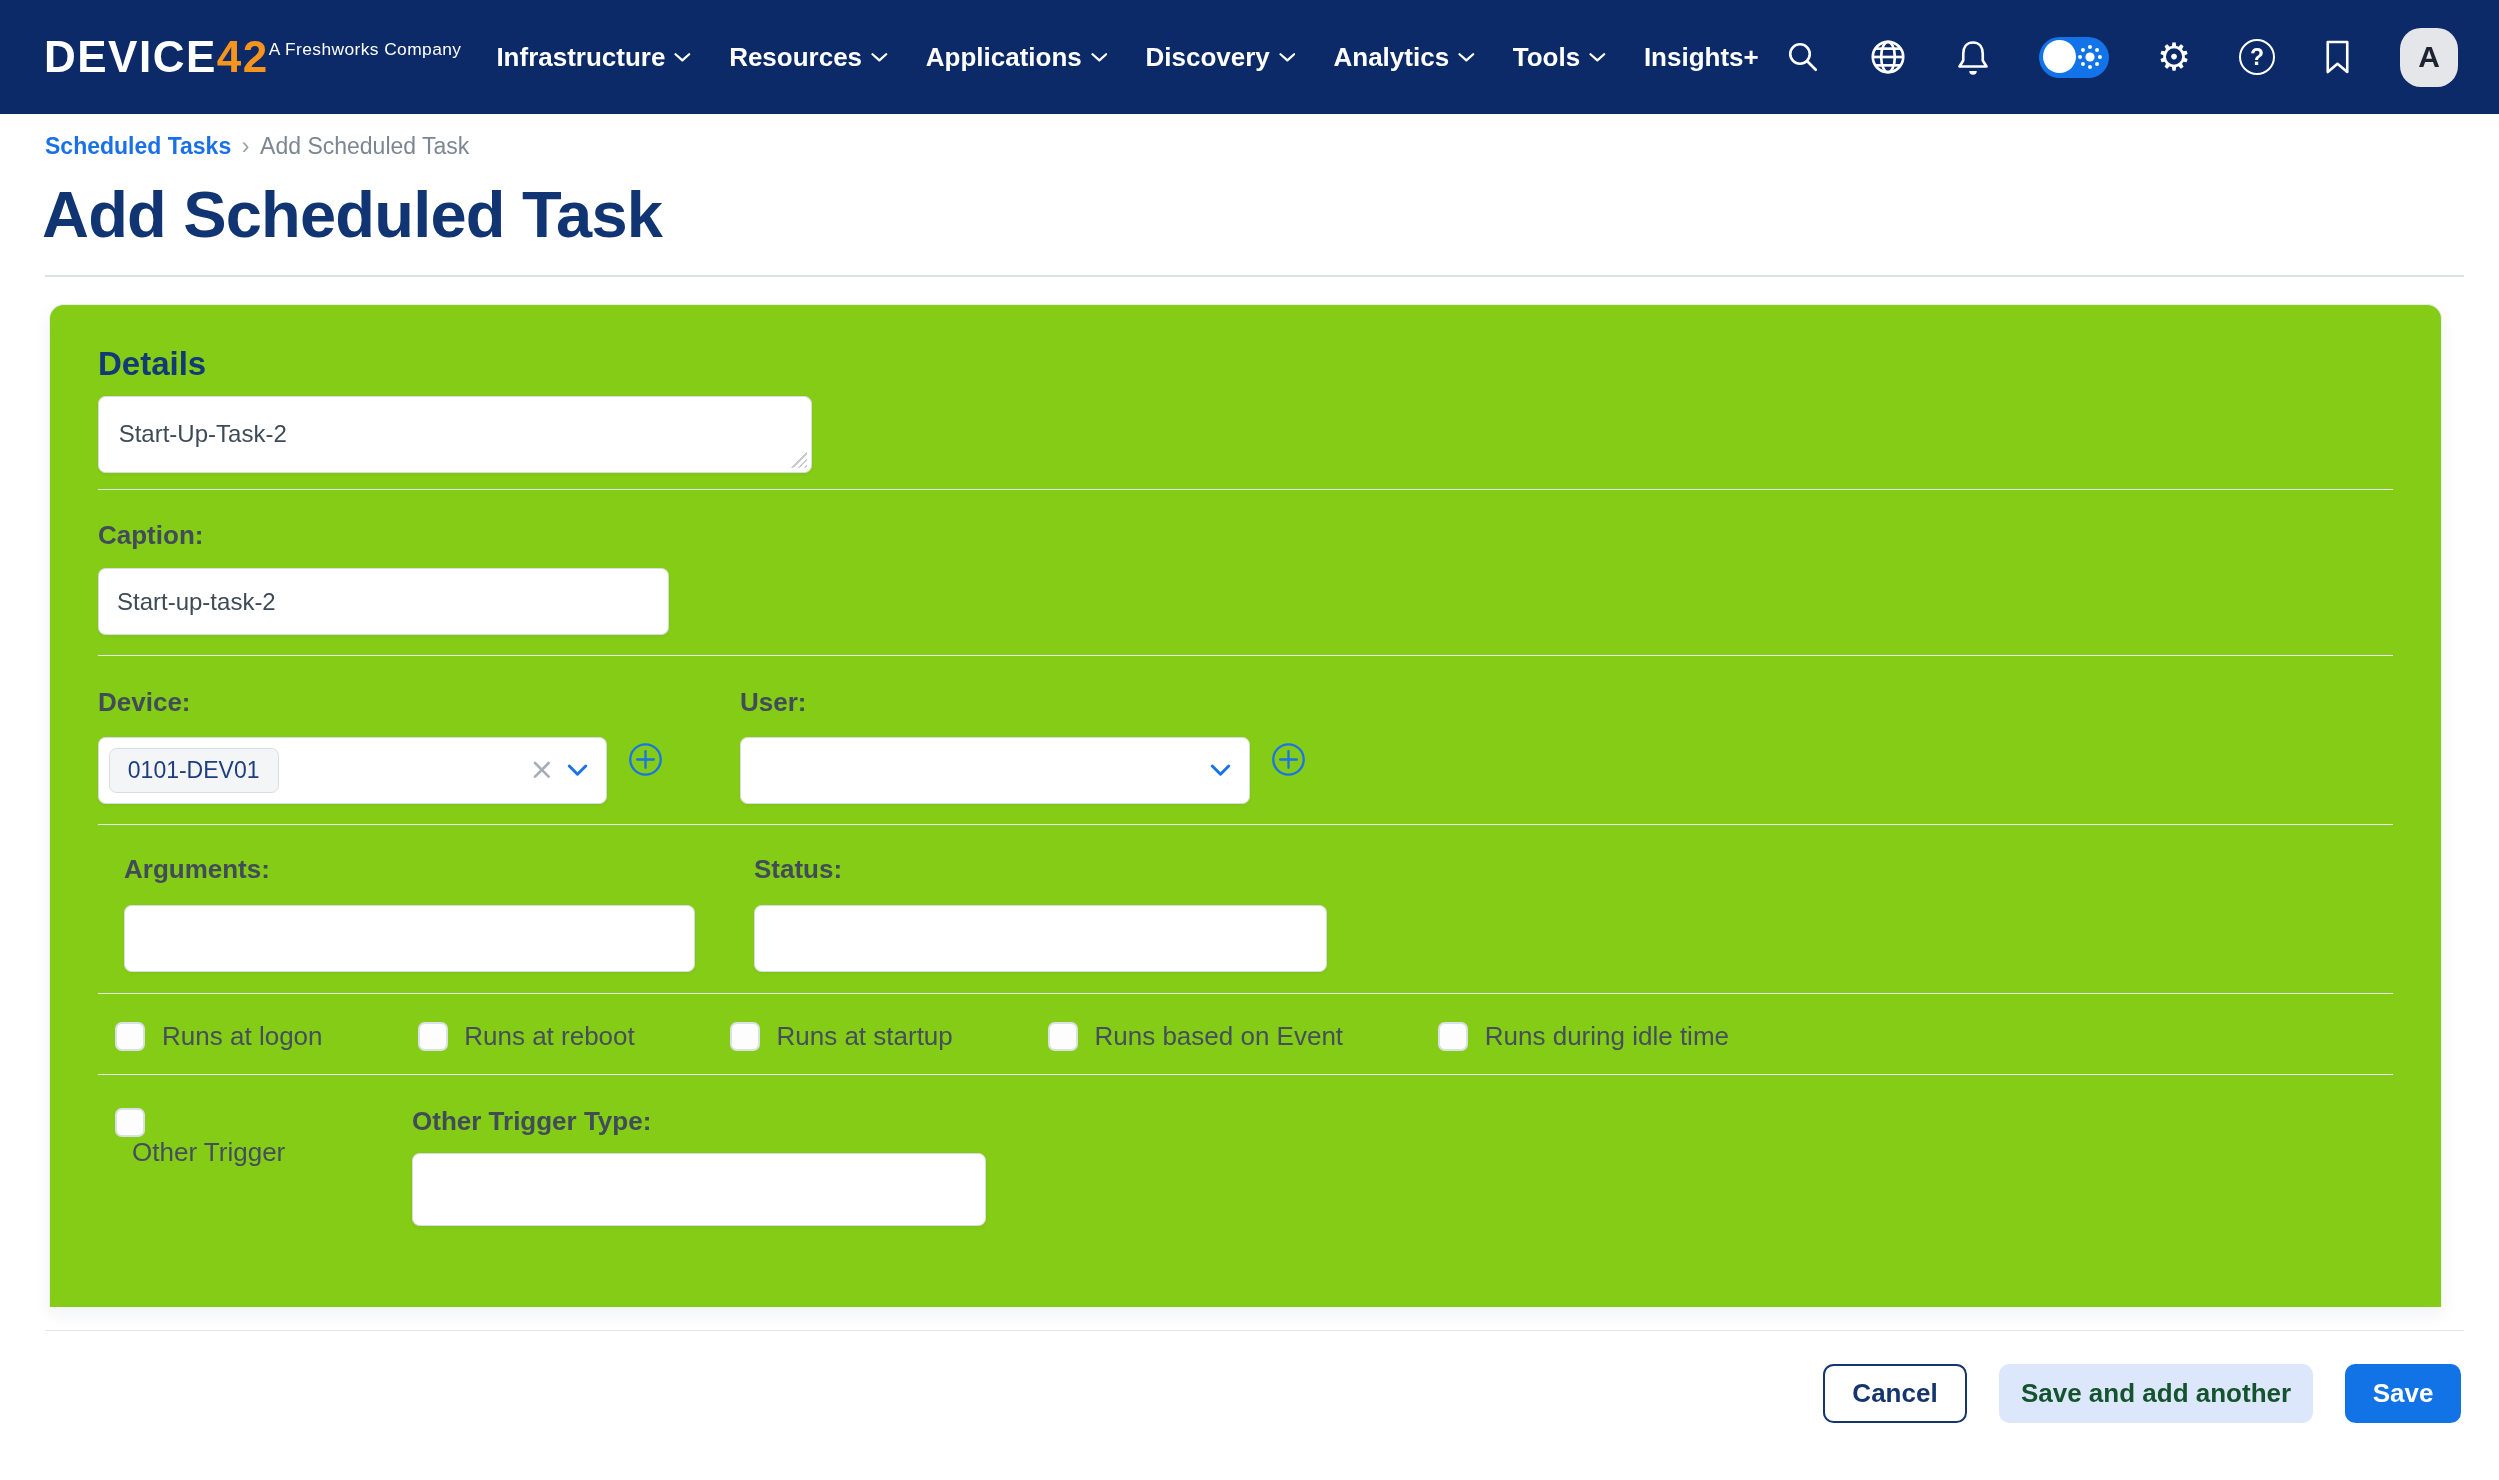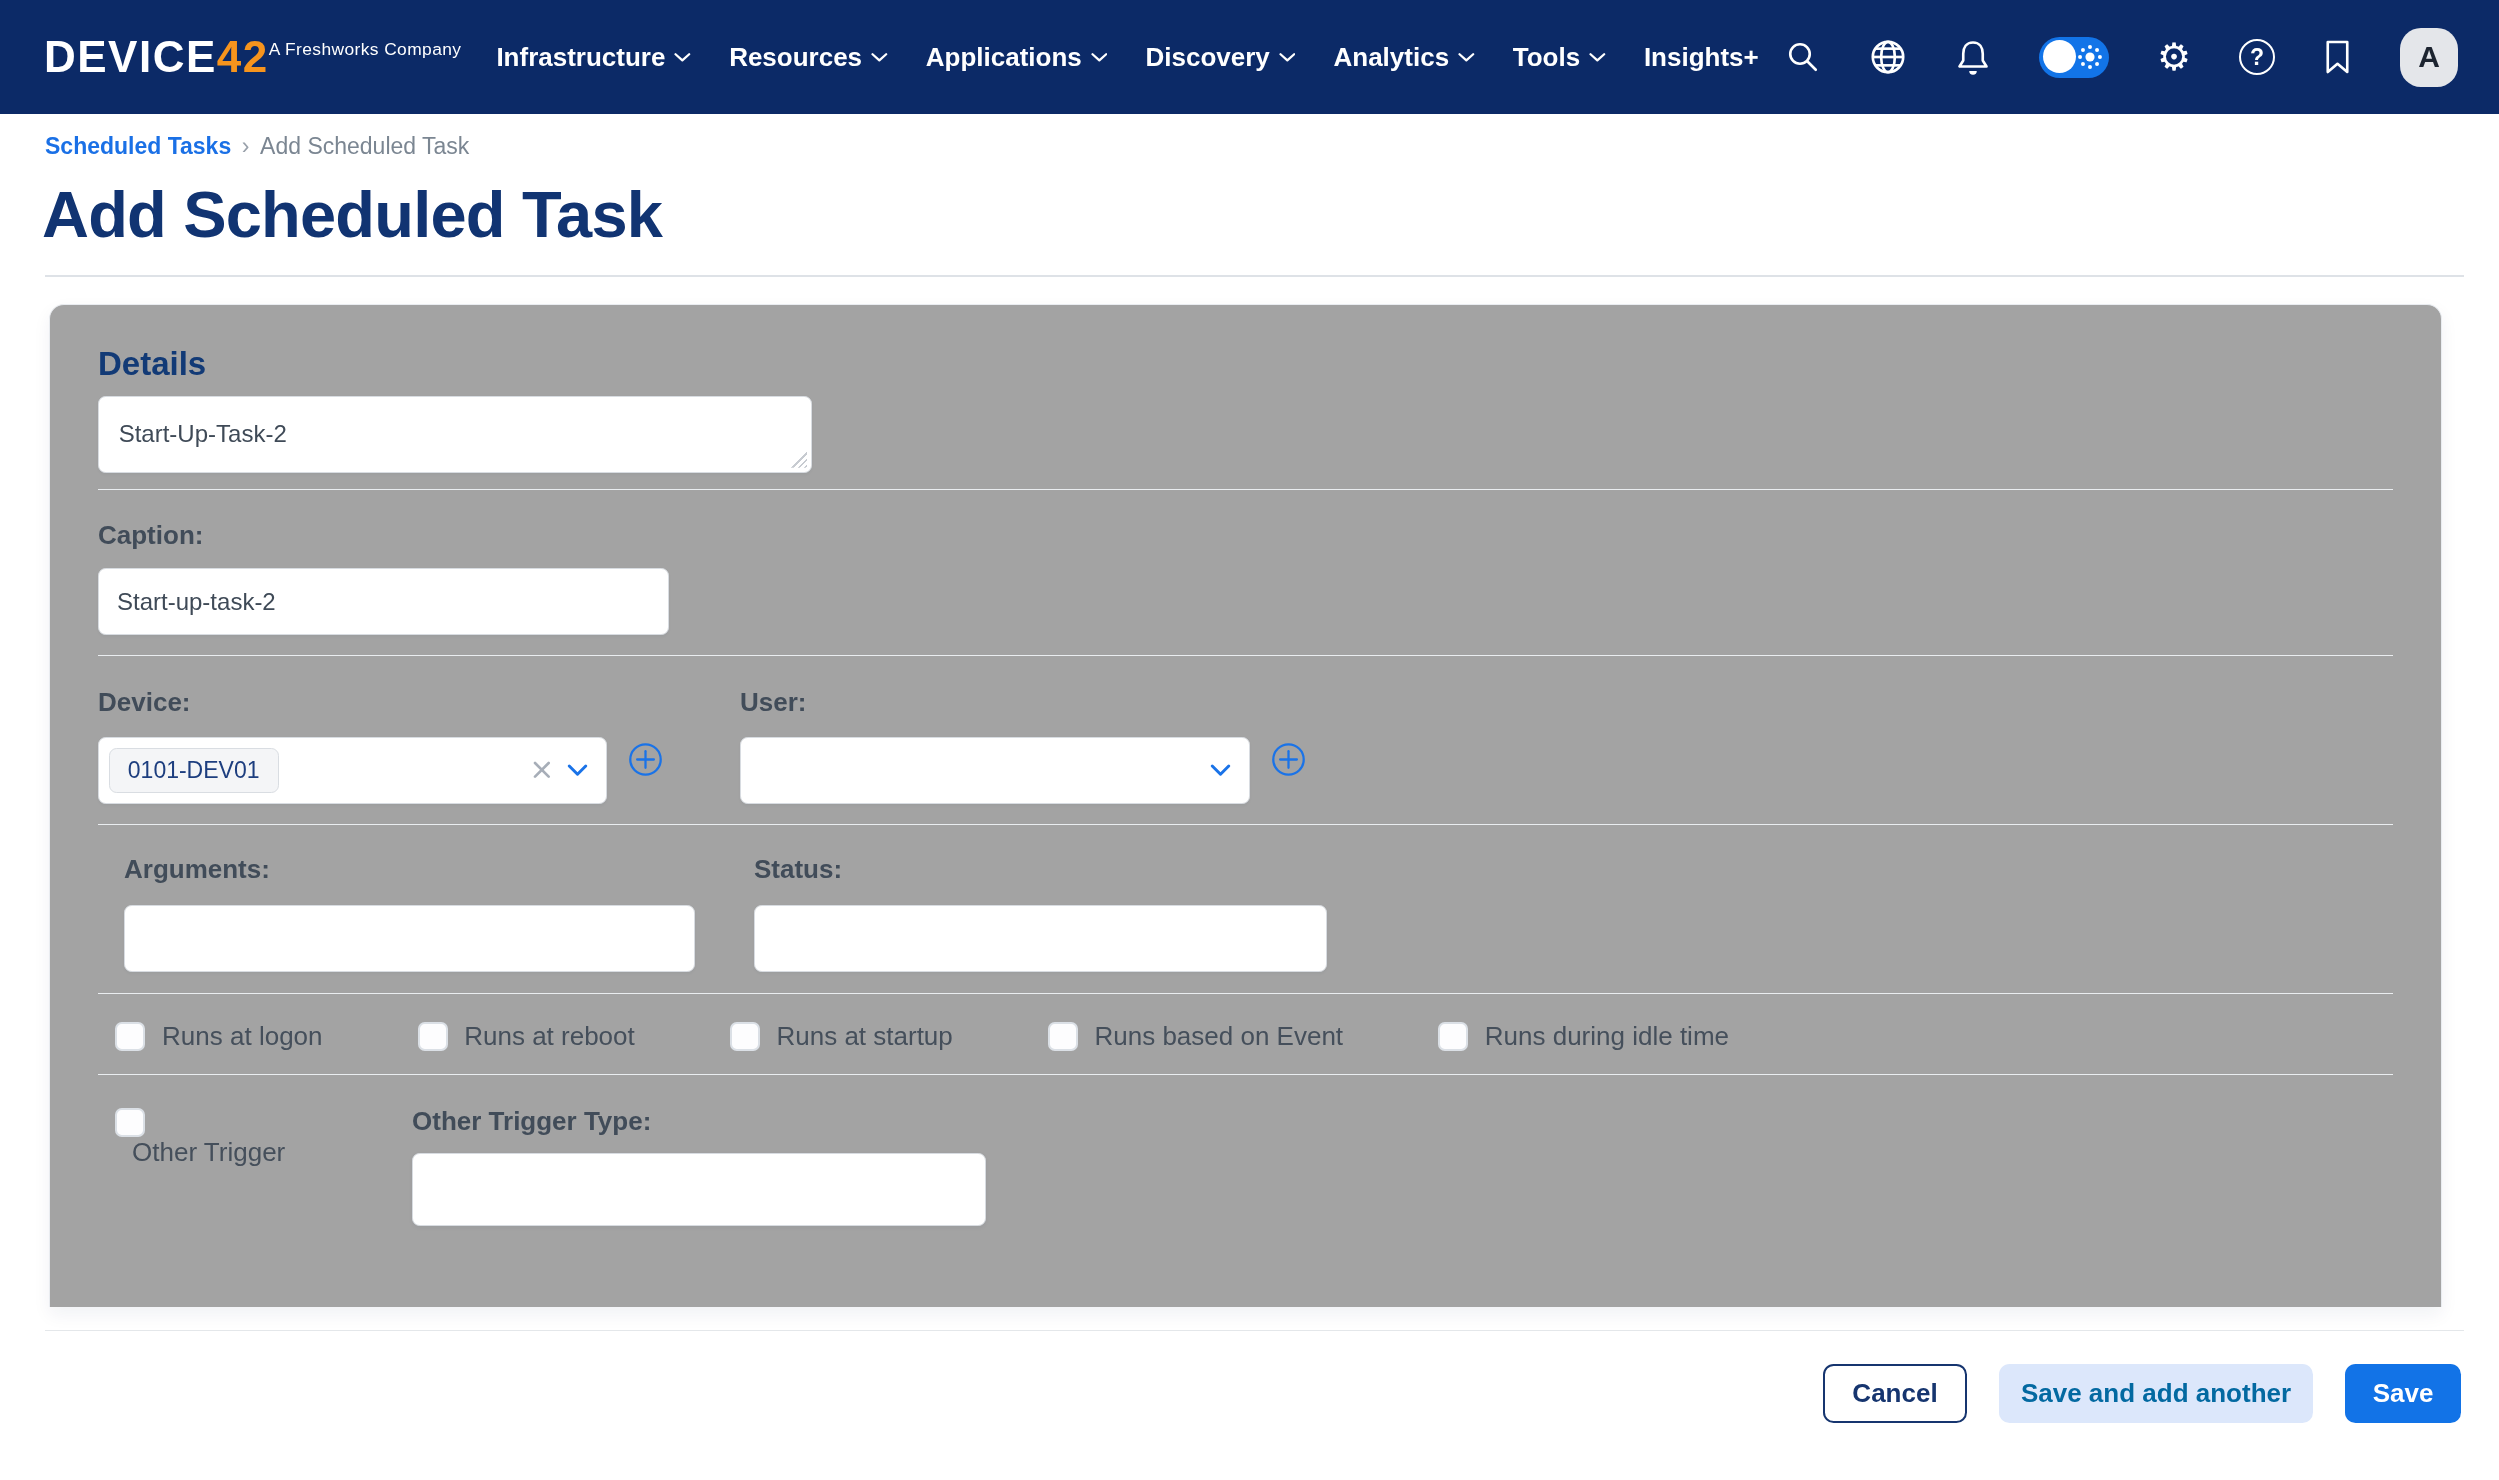--- a/index.html
+++ b/index.html
@@ -65,21 +65,21 @@
 
   
   .card {
     margin: 26.5px 58px 0 49px;
     height: 1003px;
     border: 1.5px solid #e9ecf0; border-bottom: none;
     border-radius: 15px 15px 0 0;
     box-shadow: 0 7.6px 18px rgba(20,40,80,.06);
     padding: 42px 48px 0 48px;
     overflow: hidden;
-    background: #a3a3a3;
+    background: #84cc16;
   }
   .section-title { color: #123a76; font-size: 33px; font-weight: 700; line-height: 33px; }
   .field-label { color: #414c59; font-size: 26px; font-weight: 600; line-height: 26px; }
   .hdiv { border: none; border-top: 1.5px solid #eaedf0; }
 
   .textarea-box {
     position: relative; width: 714px; height: 77px; margin-top: 16px;
     border: 1.5px solid #d8dce1; border-radius: 7.6px; background: #fff;
     display: flex; align-items: center; padding: 0 19.7px;
     font-size: 24px; color: #3f4a57; cursor: text;
@@ -143,21 +143,21 @@
   
   .footer-rule { border: none; border-top: 1.5px solid #e4e7ea; margin: 23.5px 36px 0 45px; }
   .footer-buttons {
     display: flex; justify-content: flex-end; align-items: center;
     gap: 32px; margin: 33px 39px 0 0;
   }
   .btn { height: 59px; border-radius: 10.6px; font-size: 26px; font-weight: 600;
     display: flex; align-items: center; justify-content: center; cursor: pointer;
     font-family: "Liberation Sans", sans-serif; border: none; }
   .btn-cancel { width: 144px; background: #fff; border: 2.3px solid #16356f; color: #16356f; }
-  .btn-saveadd { width: 314px; background: #dce7fb; color: #0369a1; }
+  .btn-saveadd { width: 314px; background: #dce7fb; color: #14532d; }
   .btn-save { width: 116px; background: #1273e7; color: #ffffff; }
 
   
   .mt-details { margin-top: 50px; }
   .mt-div1 { margin-top: 16px; }
   .mt-lab  { margin-top: 32px; }
   .mt-div2 { margin-top: 19.7px; }
   .mt-lab2 { margin-top: 33px; }
   .mt-div3 { margin-top: 20.5px; }
   .mt-lab3 { margin-top: 31px; }

